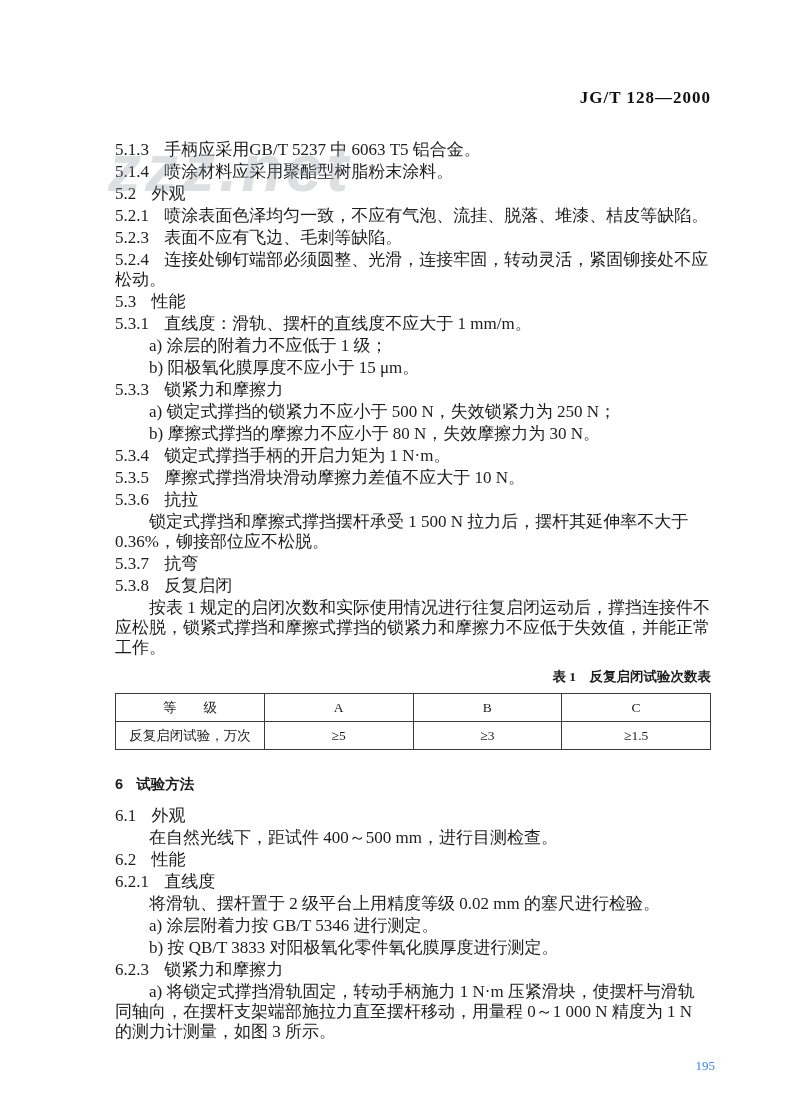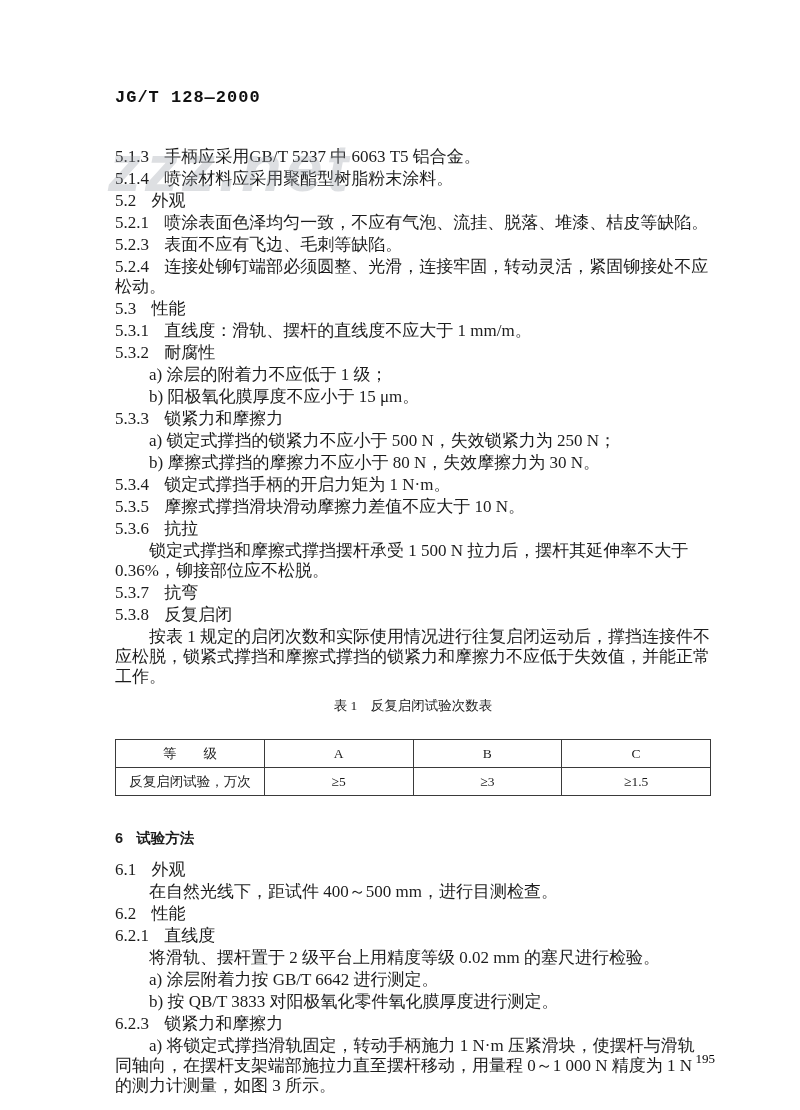--- a/index.html
+++ b/index.html
@@ -13,27 +13,27 @@
     color:#1c1c1c;
     overflow:hidden;
   }
   .content {
     position:absolute;
     left:115px; top:88px;
     width:596px;
     z-index:1;
   }
   .doc-code {
-    text-align:left;
-    font-family:Liberation Mono, monospace;
+    text-align:right;
+    font-family:Liberation Serif, serif;
     font-weight:bold;
     font-size:17px;
     letter-spacing:1px;
     color:#111;
-    margin-bottom:40px;
+    margin-bottom:32px;
   }
   .watermark {
     position:absolute;
     left:108px; top:130px;
     z-index:3;
     font-family:"Liberation Sans", sans-serif;
     font-weight:bold;
     font-style:italic;
     font-size:66px;
     letter-spacing:4px;
@@ -46,49 +46,49 @@
     font-size:17px;
     line-height:20px;
     margin-bottom:2px;
   }
   .line .num { margin-right:0.9em; }
   .para { text-indent:2em; }
   .section {
     font-family:"Liberation Sans", sans-serif;
     font-weight:bold;
     font-size:14.5px;
-    margin:32px 0 12px;
+    margin:24px 0 12px;
   }
   .table-block { margin:10px 0 14px; }
   .table-caption {
-    text-align:center;
-    font-weight:normal;
+    text-align:right;
+    font-weight:bold;
     font-size:13.5px;
-    margin-bottom:24px;
+    margin-bottom:7px;
   }
   table.std {
     width:100%;
     border-collapse:collapse;
     font-size:13.5px;
     border-radius:6px;
   }
   table.std th, table.std td {
     border:1px solid #3a3a3a;
     height:28px;
     text-align:center;
     font-weight:normal;
     vertical-align:middle;
     width:25%;
     padding:0 4px;
   }
   .page-number {
     position:absolute;
-    right:85px; bottom:43px;
+    right:85px; bottom:36px;
     font-size:13px;
-    color:#000000;
+    color:#3b82f6;
     z-index:1;
   }
 </style>
 </head>
 <body>
 
 <div class="page">
 
   <div class="watermark">zzz.net</div>
 
@@ -98,21 +98,20 @@
 
     <div id="lines-before">
         <div class="line clause"><span class="num">5.1.3</span><span>手柄应采用GB/T 5237 中 6063 T5 铝合金。</span></div>
         <div class="line clause"><span class="num">5.1.4</span><span>喷涂材料应采用聚酯型树脂粉末涂料。</span></div>
         <div class="line clause"><span class="num">5.2</span><span>外观</span></div>
         <div class="line clause"><span class="num">5.2.1</span><span>喷涂表面色泽均匀一致，不应有气泡、流挂、脱落、堆漆、桔皮等缺陷。</span></div>
         <div class="line clause"><span class="num">5.2.3</span><span>表面不应有飞边、毛刺等缺陷。</span></div>
         <div class="line clause"><span class="num">5.2.4</span><span>连接处铆钉端部必须圆整、光滑，连接牢固，转动灵活，紧固铆接处不应松动。</span></div>
         <div class="line clause"><span class="num">5.3</span><span>性能</span></div>
         <div class="line clause"><span class="num">5.3.1</span><span>直线度：滑轨、摆杆的直线度不应大于 1 mm/m。</span></div>
-        <div class="line clause"><span class="num">5.3.2</span><span>耐腐性</span></div>
         <div class="line para"><span>a) 涂层的附着力不应低于 1 级；</span></div>
         <div class="line para"><span>b) 阳极氧化膜厚度不应小于 15 μm。</span></div>
         <div class="line clause"><span class="num">5.3.3</span><span>锁紧力和摩擦力</span></div>
         <div class="line para"><span>a) 锁定式撑挡的锁紧力不应小于 500 N，失效锁紧力为 250 N；</span></div>
         <div class="line para"><span>b) 摩擦式撑挡的摩擦力不应小于 80 N，失效摩擦力为 30 N。</span></div>
         <div class="line clause"><span class="num">5.3.4</span><span>锁定式撑挡手柄的开启力矩为 1 N·m。</span></div>
         <div class="line clause"><span class="num">5.3.5</span><span>摩擦式撑挡滑块滑动摩擦力差值不应大于 10 N。</span></div>
         <div class="line clause"><span class="num">5.3.6</span><span>抗拉</span></div>
         <div class="line para"><span>锁定式撑挡和摩擦式撑挡摆杆承受 1 500 N 拉力后，摆杆其延伸率不大于 0.36%，铆接部位应不松脱。</span></div>
         <div class="line clause"><span class="num">5.3.7</span><span>抗弯</span></div>
@@ -142,21 +141,21 @@
       </table>
     </div>
 
     <div id="lines-after">
         <div class="line section"><span class="num">6</span><span>试验方法</span></div>
         <div class="line clause"><span class="num">6.1</span><span>外观</span></div>
         <div class="line para"><span>在自然光线下，距试件 400～500 mm，进行目测检查。</span></div>
         <div class="line clause"><span class="num">6.2</span><span>性能</span></div>
         <div class="line clause"><span class="num">6.2.1</span><span>直线度</span></div>
         <div class="line para"><span>将滑轨、摆杆置于 2 级平台上用精度等级 0.02 mm 的塞尺进行检验。</span></div>
-        <div class="line para"><span>a) 涂层附着力按 GB/T 6642 进行测定。</span></div>
+        <div class="line para"><span>a) 涂层附着力按 GB/T 5346 进行测定。</span></div>
         <div class="line para"><span>b) 按 QB/T 3833 对阳极氧化零件氧化膜厚度进行测定。</span></div>
         <div class="line clause"><span class="num">6.2.3</span><span>锁紧力和摩擦力</span></div>
         <div class="line para"><span>a) 将锁定式撑挡滑轨固定，转动手柄施力 1 N·m 压紧滑块，使摆杆与滑轨同轴向，在摆杆支架端部施拉力直至摆杆移动，用量程 0～1 000 N 精度为 1 N 的测力计测量，如图 3 所示。</span></div>
       </div>
 
   </div>
 
   <div class="page-number">195</div>
 
 </div>

